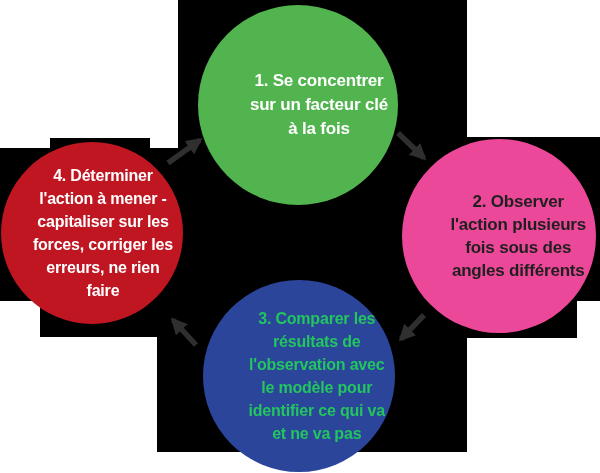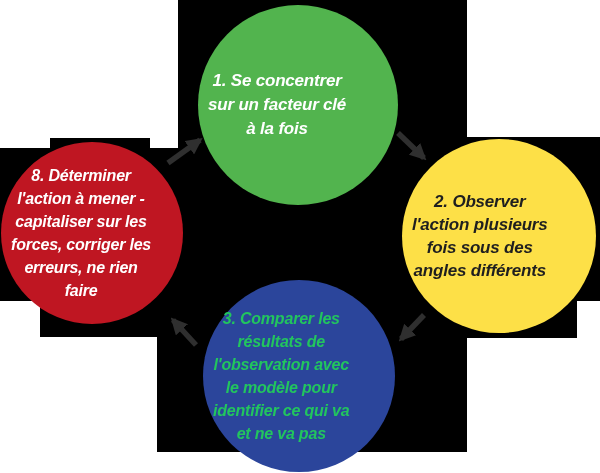--- a/index.html
+++ b/index.html
@@ -4,23 +4,23 @@
 <style>
   html,body{margin:0;padding:0;background:#ffffff;}
   #page{
     position:relative;width:600px;height:473px;overflow:hidden;
     background:#ffffff;
     font-family:"Liberation Sans","DejaVu Sans",sans-serif;
   }
   .bgrect{position:absolute;}
   .circle{
     position:absolute;border-radius:50%;
-    display:flex;align-items:center;justify-content:flex-start;
+    display:flex;align-items:center;justify-content:flex-end;
     text-align:center;font-weight:bold;
-    box-sizing:border-box;padding:10px;font-style:italic;
+    box-sizing:border-box;padding:10px;
   }
   .circle .label{white-space:pre-line;letter-spacing:-0.2px;}
   #circle-1{left:198px;top:5px;width:200px;height:200px;font-size:17px;line-height:24px;}
   #circle-2{left:402px;top:139px;width:194px;height:194px;font-size:17px;line-height:23px;}
   #circle-3{left:203px;top:280px;width:192px;height:192px;font-size:16px;line-height:23px;}
   #circle-4{left:1px;top:142px;width:182px;height:182px;font-size:16px;line-height:23px;}
   #arrow-layer{position:absolute;left:0;top:0;width:600px;height:473px;pointer-events:none;}
   #arrow-layer line{stroke:var(--arrow-color,#2F2F2F);stroke-width:5.5;}
   #arrow-layer .head{fill:var(--arrow-color,#2F2F2F);}
 </style>
@@ -56,38 +56,38 @@
       <line x1="196" y1="345" x2="173" y2="320" marker-end="url(#ah)"></line>
     </g>
   </svg>
 
   <div id="circle-1" class="circle" style="background-color: rgb(82, 180, 78); color: rgb(255, 255, 255);">
     <div class="label">1. Se concentrer
 sur un facteur clé
 à la fois</div>
   </div>
 
-  <div id="circle-2" class="circle" style="background-color: #fde047; color: rgb(31, 31, 31);">
+  <div id="circle-2" class="circle" style="background-color: #ec4899; color: rgb(31, 31, 31);">
     <div class="label">2. Observer
 l'action plusieurs
 fois sous des
 angles différents</div>
   </div>
 
   <div id="circle-3" class="circle" style="background-color: rgb(43, 69, 155); color: #22c55e;">
     <div class="label">3. Comparer les
 résultats de
 l'observation avec
 le modèle pour
 identifier ce qui va
 et ne va pas</div>
   </div>
 
   <div id="circle-4" class="circle" style="background-color: rgb(191, 22, 34); color: rgb(255, 255, 255);">
-    <div class="label">8. Déterminer
+    <div class="label">4. Déterminer
 l'action à mener -
 capitaliser sur les
 forces, corriger les
 erreurs, ne rien
 faire</div>
   </div>
 
 </div>
 
 </body></html>

